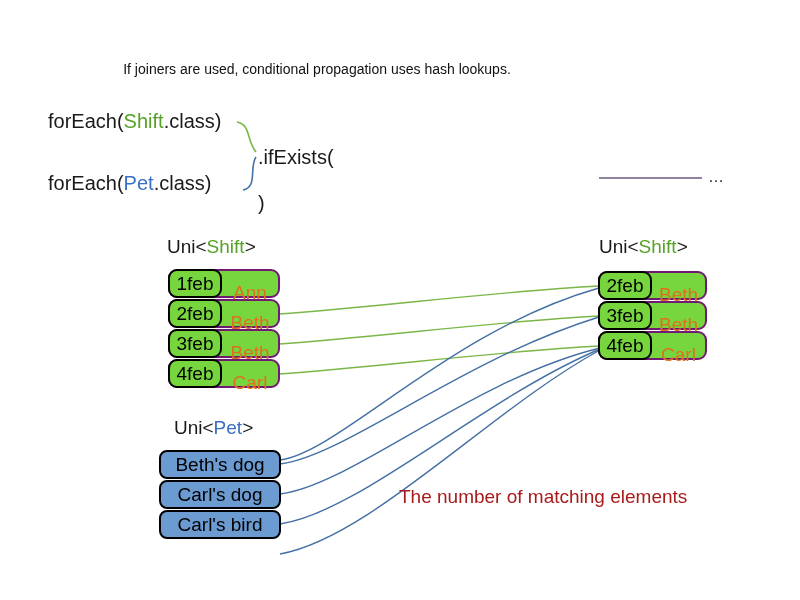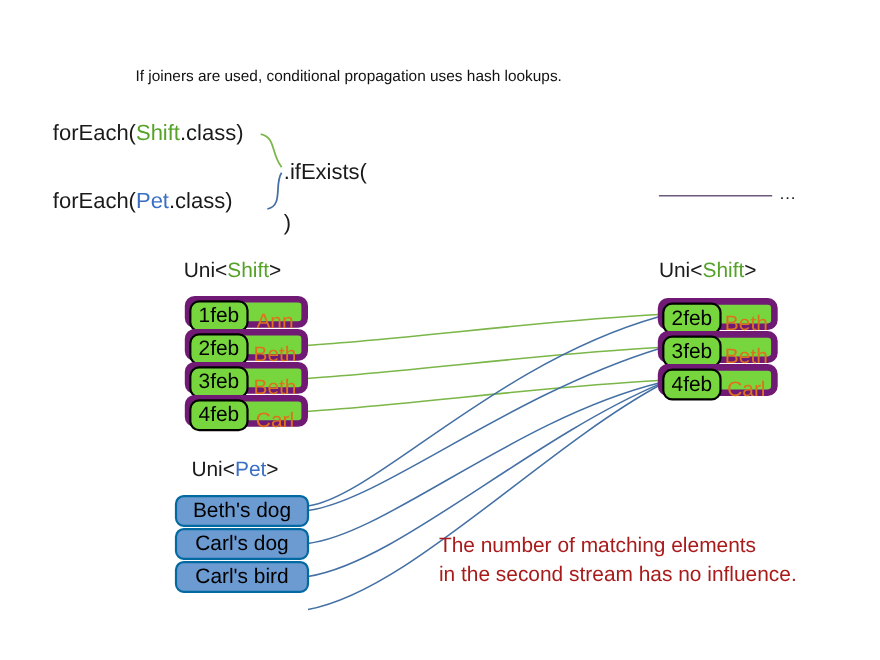--- a/index.html
+++ b/index.html
@@ -32,31 +32,31 @@
 
   svg.edges{position:absolute;left:0;top:0;width:800px;height:600px;pointer-events:none;}
   .edge-g{fill:none;stroke:var(--edge-green);stroke-width:1.4;}
   .edge-b{fill:none;stroke:var(--edge-blue);stroke-width:1.4;}
   .brace-g{fill:none;stroke:var(--edge-green);stroke-width:1.6;}
   .brace-b{fill:none;stroke:var(--edge-blue);stroke-width:1.6;}
   .joiner{fill:none;stroke:var(--joiner-line);stroke-width:1.3;}
 
   .shift-table{position:absolute;display:flex;flex-direction:column;gap:1px;}
   .shift-row{position:relative;height:29px;background:var(--box-green);
-    border:6px solid #701a75;border-radius:9px;padding-left:26px;}
+    border:2px solid #701a75;border-radius:9px;padding-left:26px;}
   .date-cell{position:absolute;left:-2px;top:-2px;height:29px;width:54px;
     background:var(--box-green);border:2px solid #000;border-radius:9px;
     display:flex;align-items:center;justify-content:center;
     font-size:19px;color:#000;}
   .name-cell{position:absolute;left:52px;right:0;top:0;bottom:0;
     display:flex;align-items:center;justify-content:center;
     font-size:19px;color:var(--name-orange);margin-top:18px;}
 
   .pet-table{position:absolute;display:flex;flex-direction:column;gap:1px;}
-  .pet-row{height:29px;background:var(--box-blue);border:2px solid #0369a1;border-radius:8px;
+  .pet-row{height:29px;background:var(--box-blue);border:2px solid #000000;border-radius:8px;
     display:flex;align-items:center;justify-content:center;
     font-size:19px;color:#000;}
   .left-shift{left:168px;top:269px;width:112px;}
   .right-shift{left:598px;top:271px;width:109px;}
   .pets{left:159px;top:450px;width:122px;}
 
   .note{position:absolute;left:399px;top:484px;font-size:19px;line-height:26px;
     color:var(--note-red);white-space:nowrap;}
 </style>
 </head>
@@ -136,16 +136,15 @@
   </div>
 
   <div class="pet-table pets">
     <div class="pet-row">Beth's dog</div>
     <div class="pet-row">Carl's dog</div>
     <div class="pet-row">Carl's bird</div>
   </div>
 
   <div class="note">
     <div>The number of matching elements</div>
-    <div>in the second stream has no influence.</div>
   </div>
 
 </div>
 
 </body></html>

